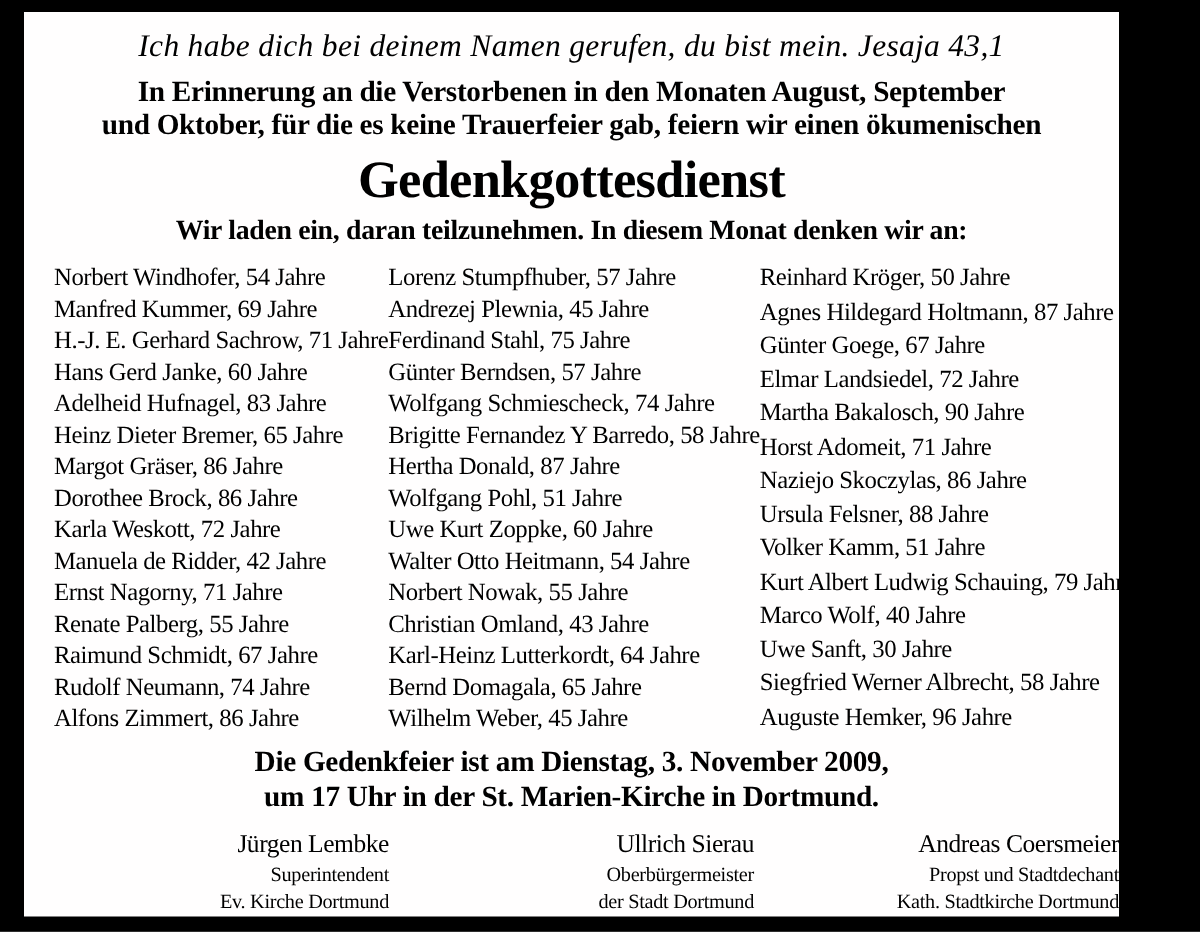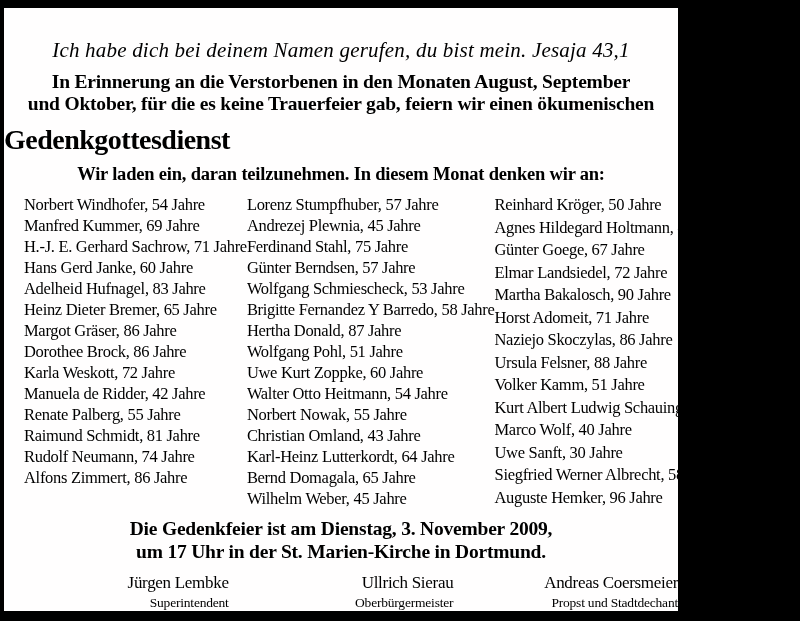--- a/index.html
+++ b/index.html
@@ -11,48 +11,49 @@
     position: relative;
     width: 800px;
     height: 621px;
     background: #000;
     font-family: "Liberation Serif", "DejaVu Serif", serif;
     color: #000;
     overflow: hidden;
   }
   .panel {
     position: absolute;
-    left: 4px;
+    left: 16px;
     top: 8px;
-    width: 674px;
+    width: 730px;
     height: 603px;
     background: #fffefe;
     box-sizing: border-box;
-    padding-top: 24px;
+    padding-top: 4px;
   }
   .quote {
     text-align: center;
     font-style: italic;
     font-weight: 500;
     font-size: 21px;
     line-height: 24px;
     letter-spacing: 0.2px;
     margin: 6px 0 0 0;
   }
   .intro {
     text-align: center;
     font-weight: bold;
     font-size: 19.5px;
     line-height: 22px;
     letter-spacing: -0.2px;
     margin: 9px 0 0 0;
   }
   .main-title {
-    font-weight: bold;
-    font-size: 28px;
+    text-align: center;
+    font-weight: bold;
+    font-size: 35px;
     line-height: 38px;
     letter-spacing: -0.5px;
     margin: 6px 0 0 0;
   }
   .invitation {
     text-align: center;
     font-weight: bold;
     font-size: 18.5px;
     line-height: 21px;
     letter-spacing: -0.2px;
@@ -126,31 +127,32 @@
           <li>Norbert Windhofer, 54 Jahre</li>
           <li>Manfred Kummer, 69 Jahre</li>
           <li>H.-J. E. Gerhard Sachrow, 71 Jahre</li>
           <li>Hans Gerd Janke, 60 Jahre</li>
           <li>Adelheid Hufnagel, 83 Jahre</li>
           <li>Heinz Dieter Bremer, 65 Jahre</li>
           <li>Margot Gräser, 86 Jahre</li>
           <li>Dorothee Brock, 86 Jahre</li>
           <li>Karla Weskott, 72 Jahre</li>
           <li>Manuela de Ridder, 42 Jahre</li>
+          <li>Ernst Nagorny, 71 Jahre</li>
           <li>Renate Palberg, 55 Jahre</li>
-          <li>Raimund Schmidt, 81 Jahre</li>
+          <li>Raimund Schmidt, 67 Jahre</li>
           <li>Rudolf Neumann, 74 Jahre</li>
           <li>Alfons Zimmert, 86 Jahre</li>
         </ul>
       <ul class="names-col col-2">
           <li>Lorenz Stumpfhuber, 57 Jahre</li>
           <li>Andrezej Plewnia, 45 Jahre</li>
           <li>Ferdinand Stahl, 75  Jahre</li>
           <li>Günter Berndsen, 57 Jahre</li>
-          <li>Wolfgang Schmiescheck, 53 Jahre</li>
+          <li>Wolfgang Schmiescheck, 74 Jahre</li>
           <li>Brigitte Fernandez Y Barredo, 58 Jahre</li>
           <li>Hertha Donald, 87 Jahre</li>
           <li>Wolfgang Pohl, 51 Jahre</li>
           <li>Uwe Kurt Zoppke, 60 Jahre</li>
           <li>Walter Otto Heitmann, 54 Jahre</li>
           <li>Norbert Nowak, 55 Jahre</li>
           <li>Christian Omland, 43 Jahre</li>
           <li>Karl-Heinz Lutterkordt, 64 Jahre</li>
           <li>Bernd Domagala, 65 Jahre</li>
           <li>Wilhelm Weber, 45 Jahre</li>

